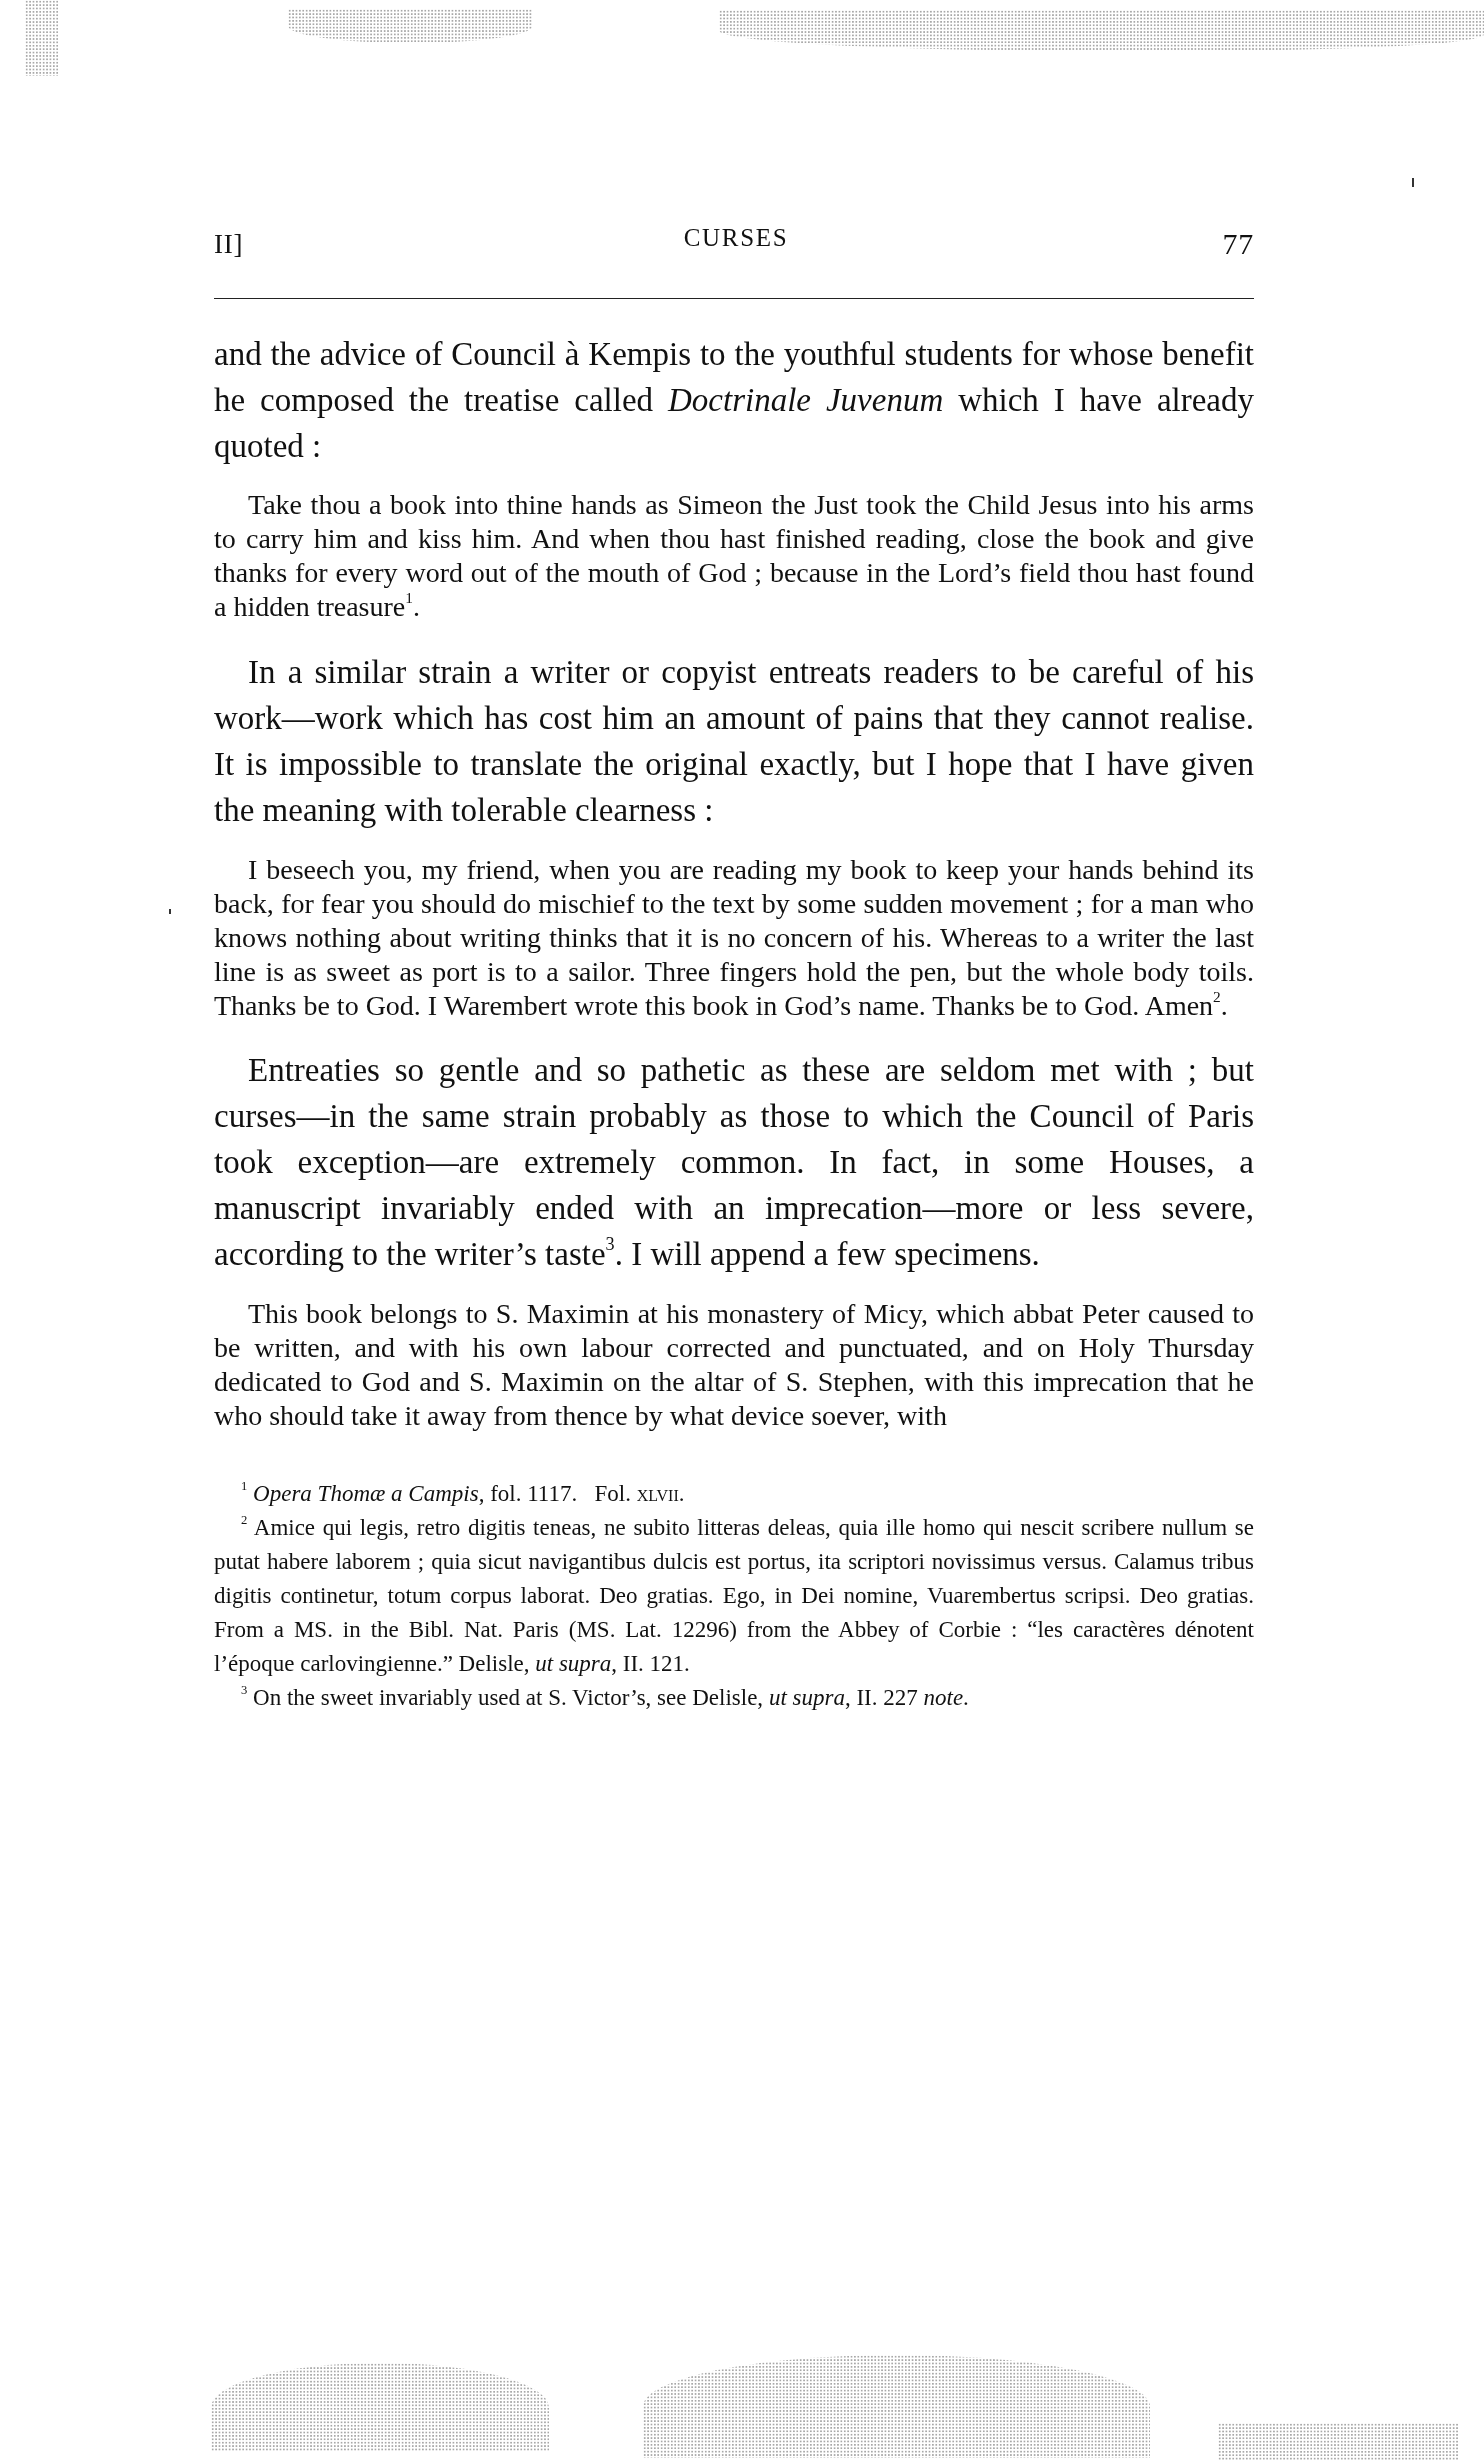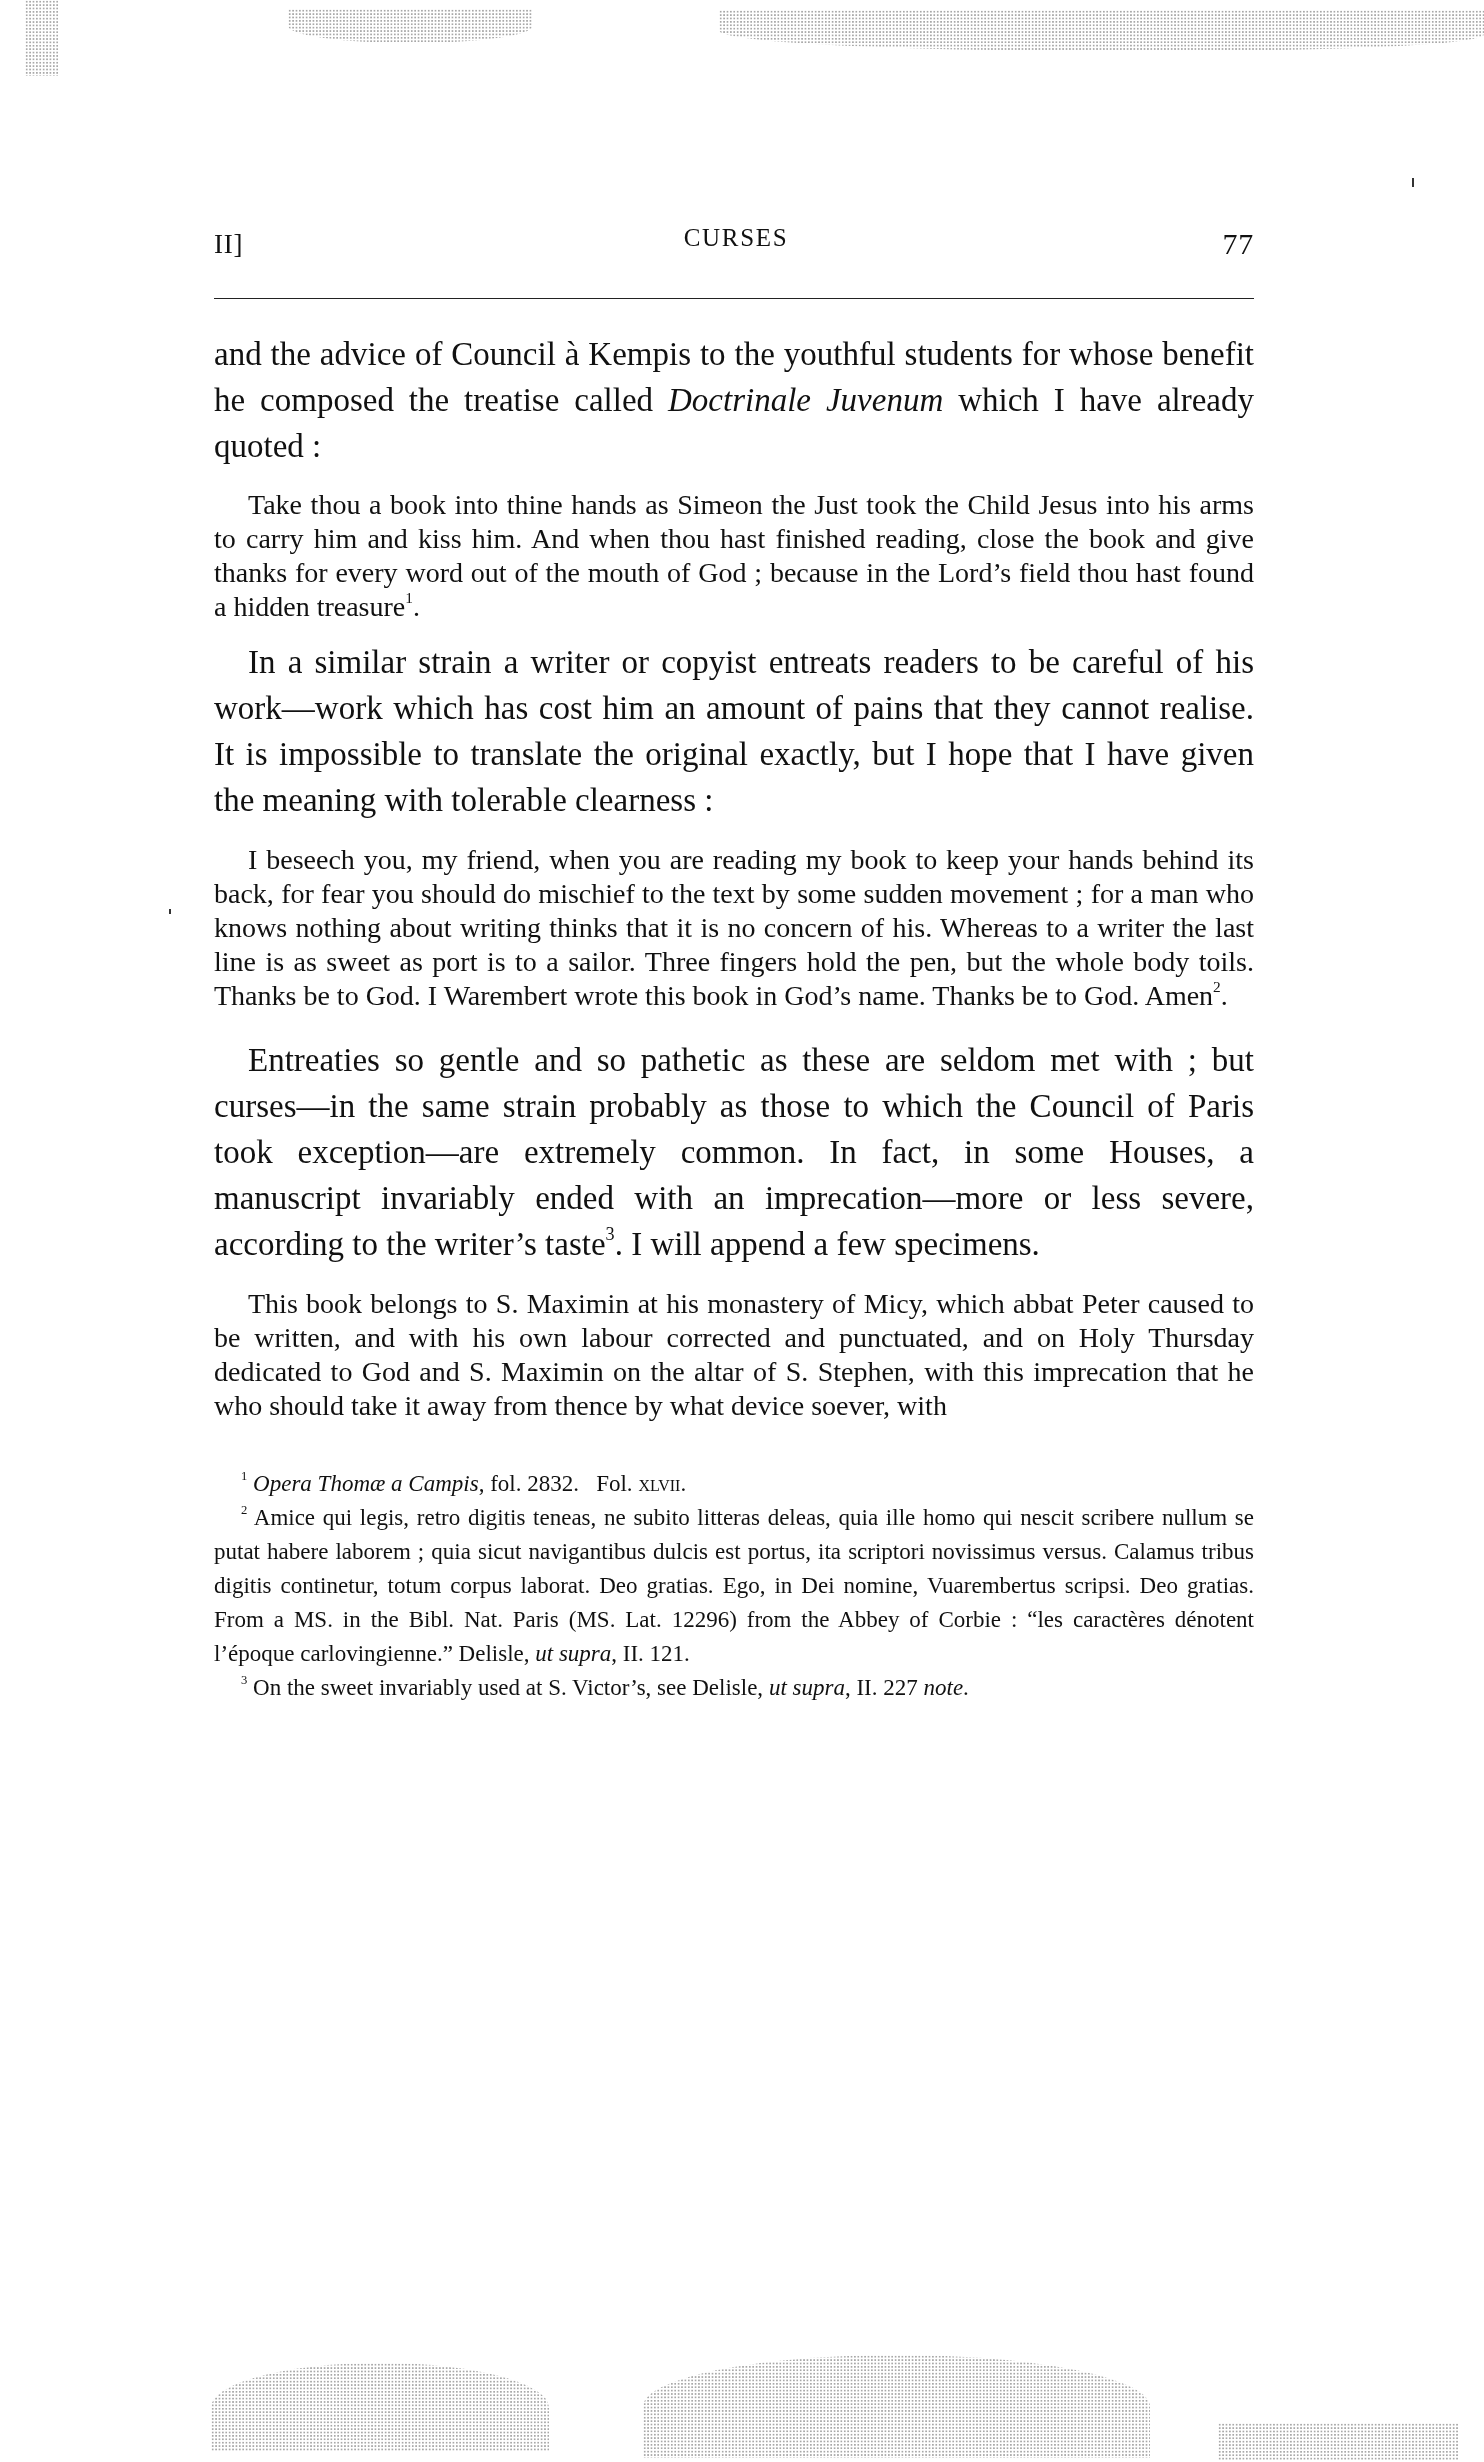--- a/index.html
+++ b/index.html
@@ -45,40 +45,40 @@
   </div>
 
   <p class="body-para" style="margin-top:66px;">
     <span>and the advice of Council à Kempis to the youthful students for whose benefit he composed the treatise called </span><i>Doctrinale Juvenum</i><span> which I have already quoted :</span>
   </p>
 
   <p class="quote" style="margin-top:18.6px;">
     <span>Take thou a book into thine hands as Simeon the Just took the Child Jesus into his arms to carry him and kiss him. And when thou hast finished reading, close the book and give thanks for every word out of the mouth of God ; because in the Lord’s field thou hast found a hidden treasure</span><sup>1</sup><span>.</span>
   </p>
 
-  <p class="body-para indent" style="margin-top:15px;">
+  <p class="body-para indent" style="margin-top:25px;">
     <span>In a similar strain a writer or copyist entreats readers to be careful of his work—work which has cost him an amount of pains that they cannot realise. It is impossible to translate the original exactly, but I hope that I have given the meaning with tolerable clearness :</span>
   </p>
 
   <p class="quote" style="margin-top:20px;">
     <span>I beseech you, my friend, when you are reading my book to keep your hands behind its back, for fear you should do mischief to the text by some sudden movement ; for a man who knows nothing about writing thinks that it is no concern of his. Whereas to a writer the last line is as sweet as port is to a sailor. Three fingers hold the pen, but the whole body toils. Thanks be to God. I Warembert wrote this book in God’s name. Thanks be to God. Amen</span><sup>2</sup><span>.</span>
   </p>
 
   <p class="body-para indent" style="margin-top:24px;">
     <span>Entreaties so gentle and so pathetic as these are seldom met with ; but curses—in the same strain probably as those to which the Council of Paris took exception—are extremely common. In fact, in some Houses, a manuscript invariably ended with an imprecation—more or less severe, according to the writer’s taste</span><sup>3</sup><span>. I will append a few specimens.</span>
   </p>
 
   <p class="quote" style="margin-top:20px;">
     <span>This book belongs to S. Maximin at his monastery of Micy, which abbat Peter caused to be written, and with his own labour corrected and punctuated, and on Holy Thursday dedicated to God and S. Maximin on the altar of S. Stephen, with this imprecation that he who should take it away from thence by what device soever, with</span>
   </p>
 
   <div class="footnotes" style="margin-top:44px;">
     <p class="fn">
       <sup>1</sup>
-      <i>Opera Thomæ a Campis</i><span style="white-space:pre-wrap;">, fol. 2832.   Fol. </span><span class="sc">xlvii</span><span>.</span>
+      <i>Opera Thomæ a Campis</i><span style="white-space:pre-wrap;">, fol. 1117.   Fol. </span><span class="sc">xlvii</span><span>.</span>
     </p>
     <p class="fn">
       <sup>2</sup>
       <span>Amice qui legis, retro digitis teneas, ne subito litteras deleas, quia ille homo qui nescit scribere nullum se putat habere laborem ; quia sicut navigantibus dulcis est portus, ita scriptori novissimus versus. Calamus tribus digitis continetur, totum corpus laborat. Deo gratias. Ego, in Dei nomine, Vuarembertus scripsi. Deo gratias. From a MS. in the Bibl. Nat. Paris (MS. Lat. 12296) from the Abbey of Corbie : “les caractères dénotent l’époque carlovingienne.” Delisle, </span><i>ut supra</i><span>, II. 121.</span>
     </p>
     <p class="fn">
       <sup>3</sup>
       <span>On the sweet invariably used at S. Victor’s, see Delisle, </span><i>ut supra</i><span>, II. 227 </span><i>note</i><span>.</span>
     </p>
   </div>

